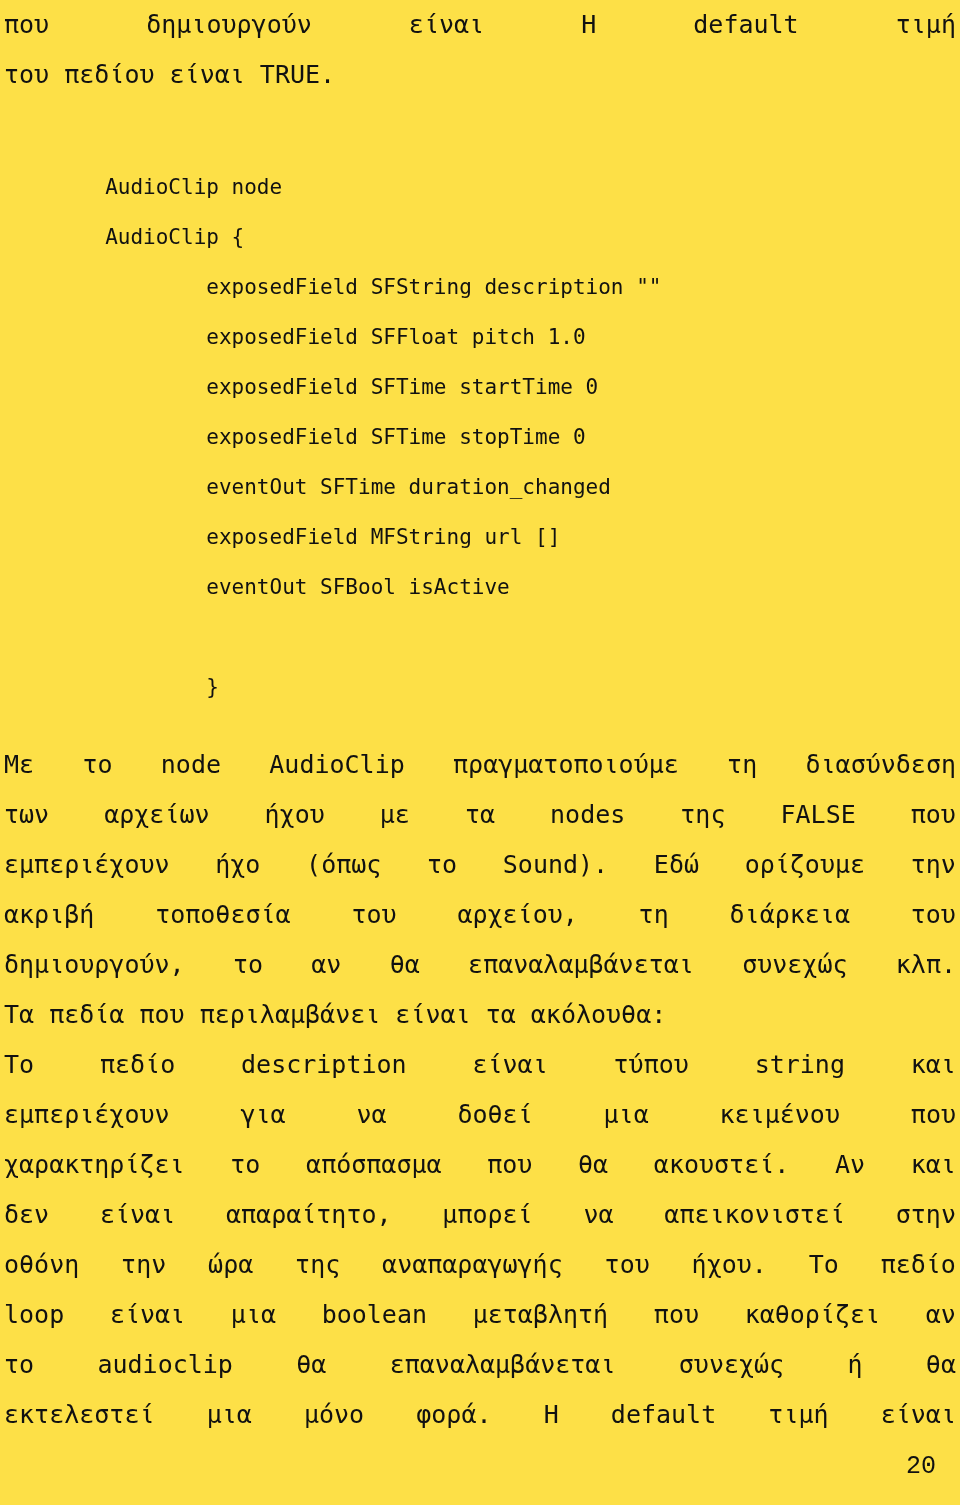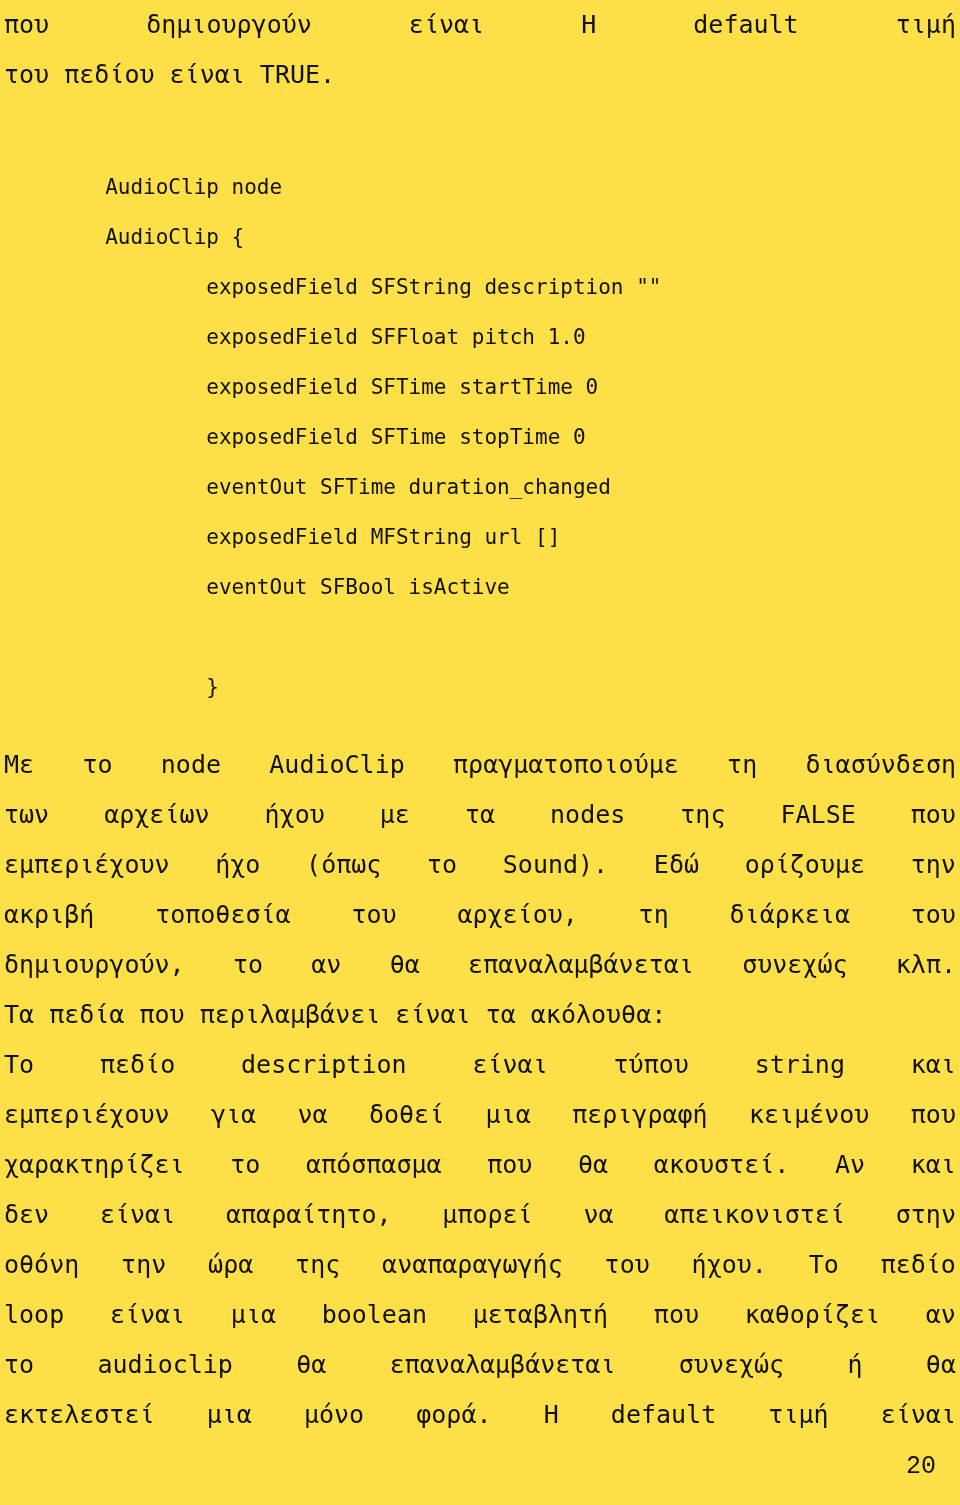--- a/index.html
+++ b/index.html
@@ -165,21 +165,20 @@
           <span>τύπου</span>
           <span>string</span>
           <span>και</span>
         </div>
         <div class="line just">
           <span>εμπεριέχουν</span>
           <span>για</span>
           <span>να</span>
           <span>δοθεί</span>
           <span>μια</span>
-          <span>περιγραφή</span>
           <span>κειμένου</span>
           <span>που</span>
         </div>
         <div class="line just">
           <span>χαρακτηρίζει</span>
           <span>το</span>
           <span>απόσπασμα</span>
           <span>που</span>
           <span>θα</span>
           <span>ακουστεί.</span>

